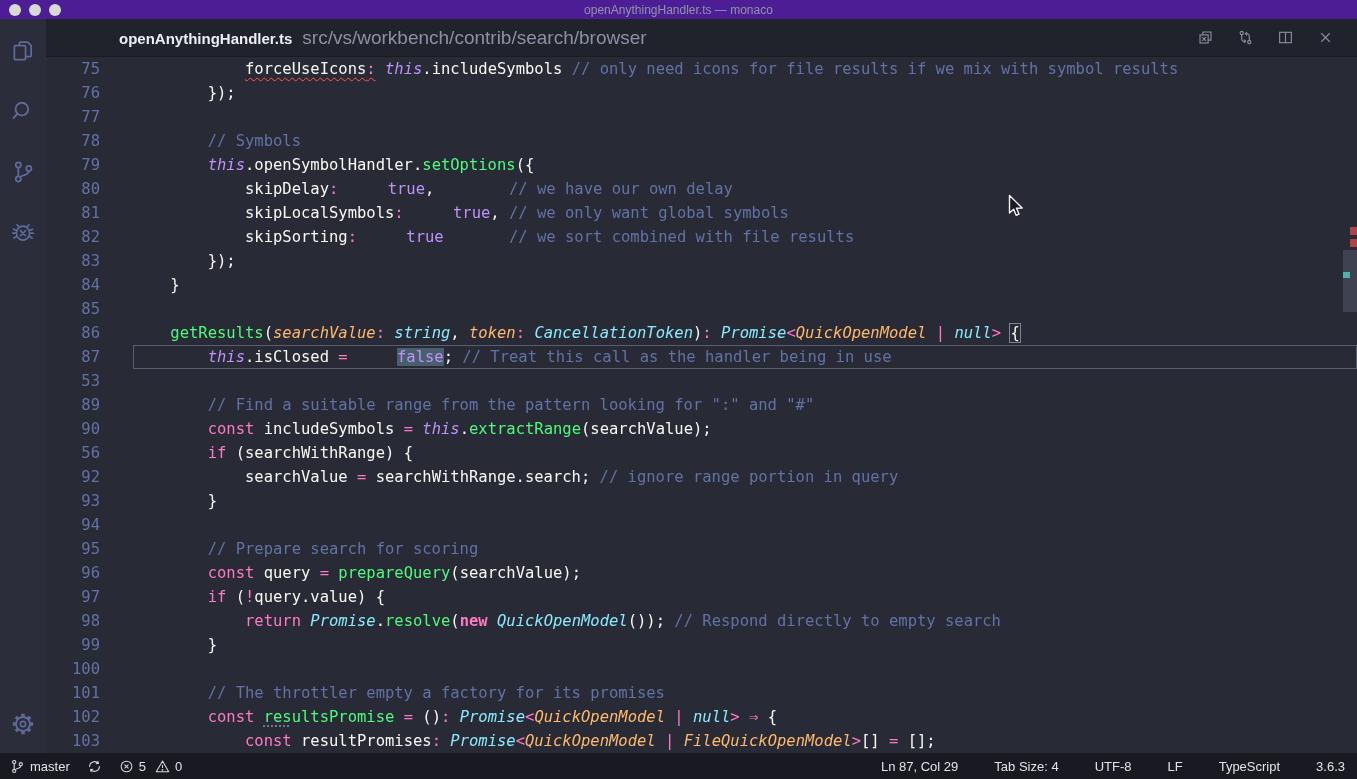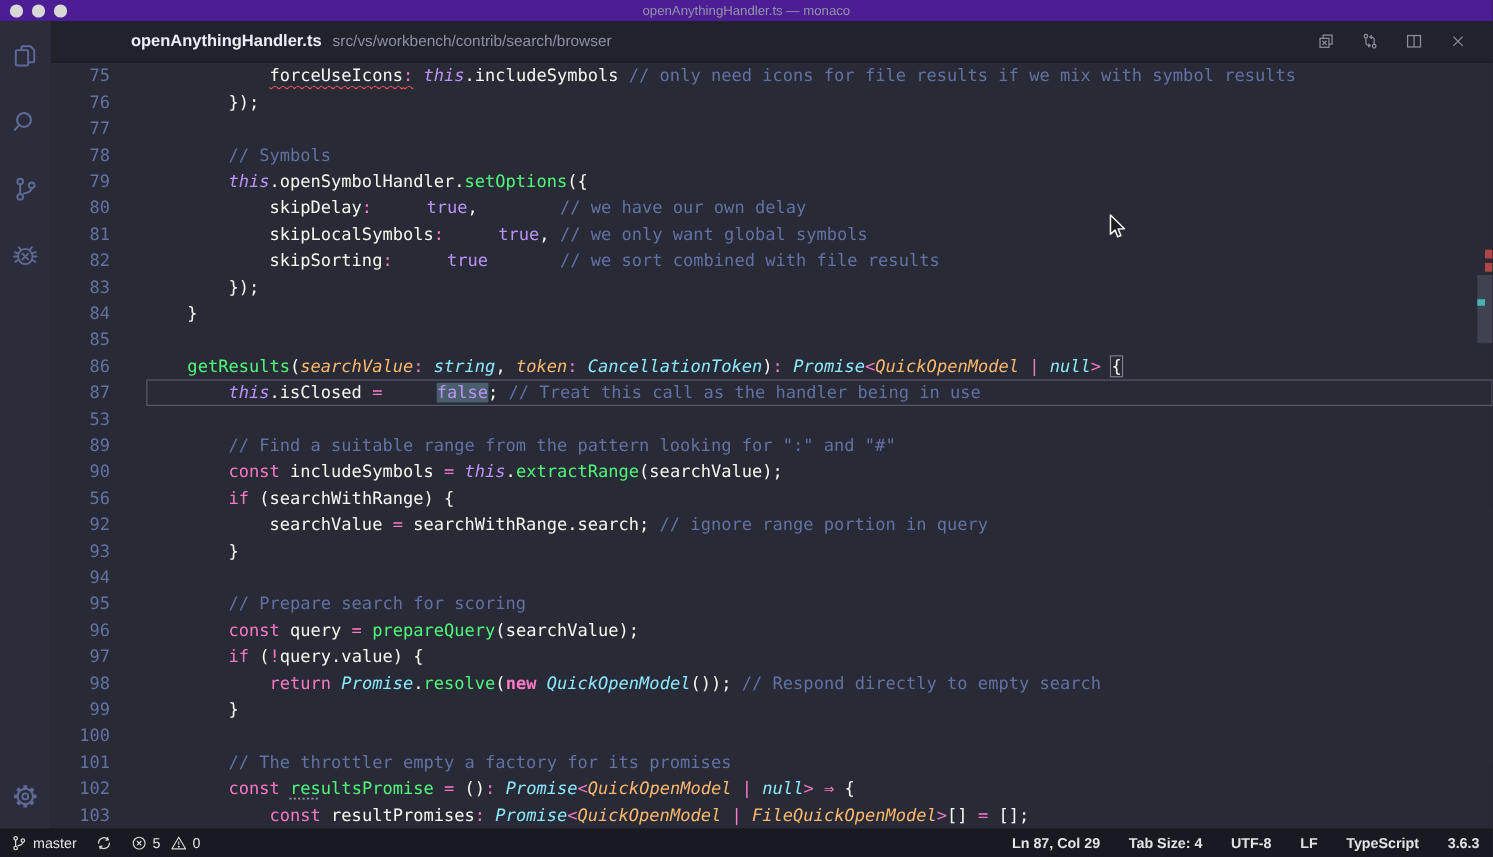--- a/index.html
+++ b/index.html
@@ -16,21 +16,21 @@
   .activitybar { width:46px; background:#2b2d3a; display:flex; flex-direction:column; align-items:center; padding-top:18px; position:relative; }
   .ab-icon { width:30px; height:30px; display:flex; align-items:center; justify-content:center; margin-bottom:30px; cursor:pointer; }
   .ab-bottom { position:absolute; bottom:14px; left:8px; }
 
   .editorcol { flex:1; display:flex; flex-direction:column; min-width:0; }
 
   
   .tabbar { height:38px; background:#20222c; display:flex; align-items:center; border-bottom:1px solid #1a1b23;padding-left:44px; }
   .tab-label { display:flex; align-items:baseline; gap:10px; padding-left:29px; flex:1; min-width:0; }
   .tab-file { font-size:15px; font-weight:600; color:#eceef3; }
-  .tab-path { font-size:14px; color:#8b92a3; }
+  .tab-path { font-size:19px; color:#8b92a3; }
   .tab-actions { display:flex; align-items:center; gap:23px; padding-right:23px; }
   .tab-actions svg { display:block; cursor:pointer; }
 
   
   .editor { position:relative; flex:1; background:#282a36; overflow:hidden; }
   .line { display:flex; height:24px; position:relative; }
   .ln { width:87px; padding-right:33px; text-align:right; color:#6272a4; font:15.5px/24px "DejaVu Sans Mono",monospace; flex:none; }
   .code { font:15.5px/24px "DejaVu Sans Mono",monospace; white-space:pre; color:#f8f8f2; }
   .cur-border { position:absolute; left:87px; right:0; top:0; bottom:0; border:1px solid #585e70; pointer-events:none; }
 
@@ -52,21 +52,21 @@
   .ovr-mark { position:absolute; pointer-events:none; }
   .scroll-slider { position:absolute; right:0; width:14px; background:rgba(121,131,150,0.28); cursor:pointer; }
 
   
   .mouse { position:absolute; pointer-events:none; z-index:50; }
 
   
   .statusbar { height:26px; background:#191a21; display:flex; align-items:center; justify-content:space-between; padding:0 12px 0 10px; color:#e2e3e7; font-size:13px; }
   .sb-left, .sb-right { display:flex; align-items:center; }
   .sb-left  { gap:17px; }
-  .sb-right { gap:26px;font-weight:bold; }
+  .sb-right { gap:36px; }
   .sb-item { display:flex; align-items:center; gap:5px; cursor:pointer; }
   .sb-item svg { display:block; }
 </style>
 </head>
 <body>
 
 <div class="titlebar">
   <div class="lights">
     <div class="light"></div>
     <div class="light"></div>

